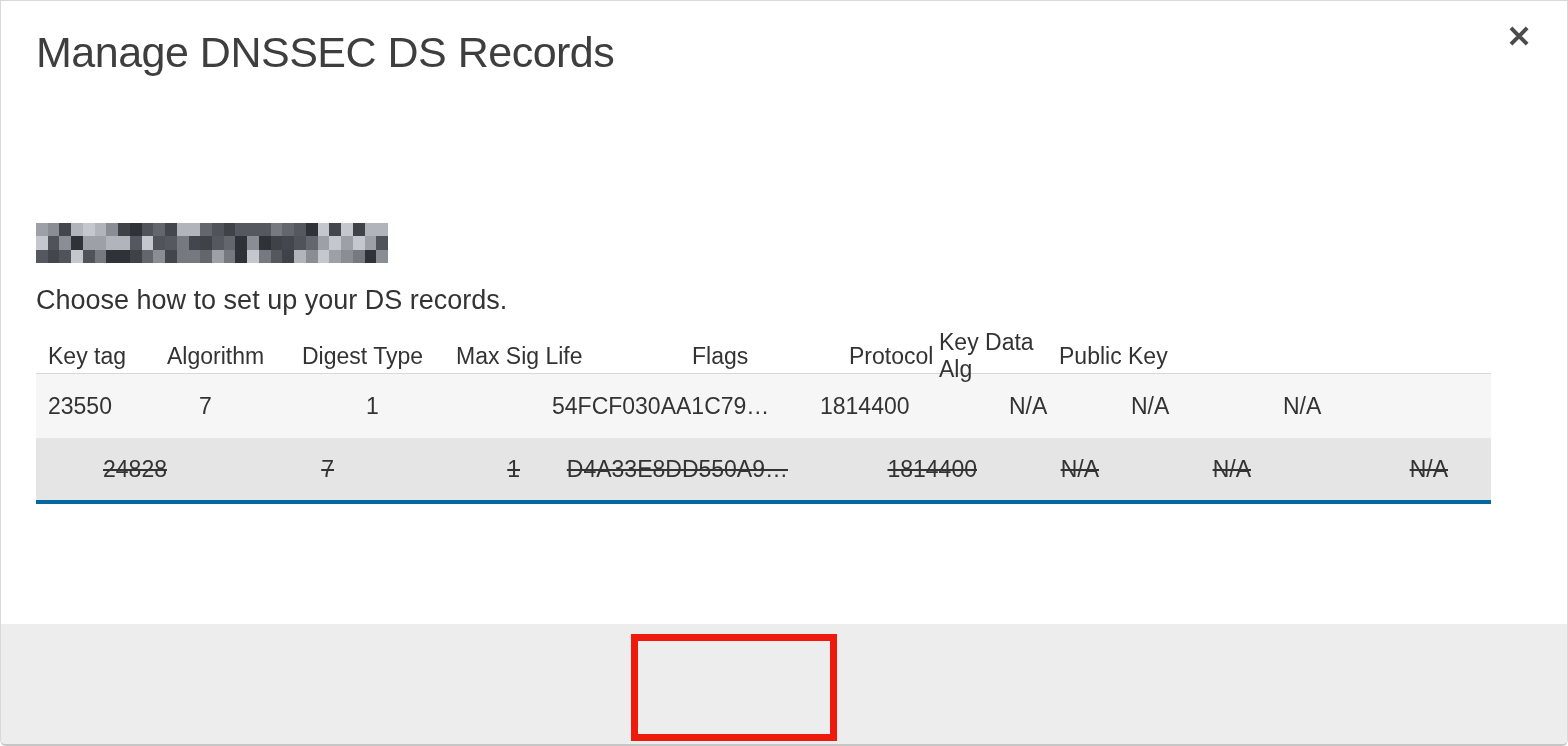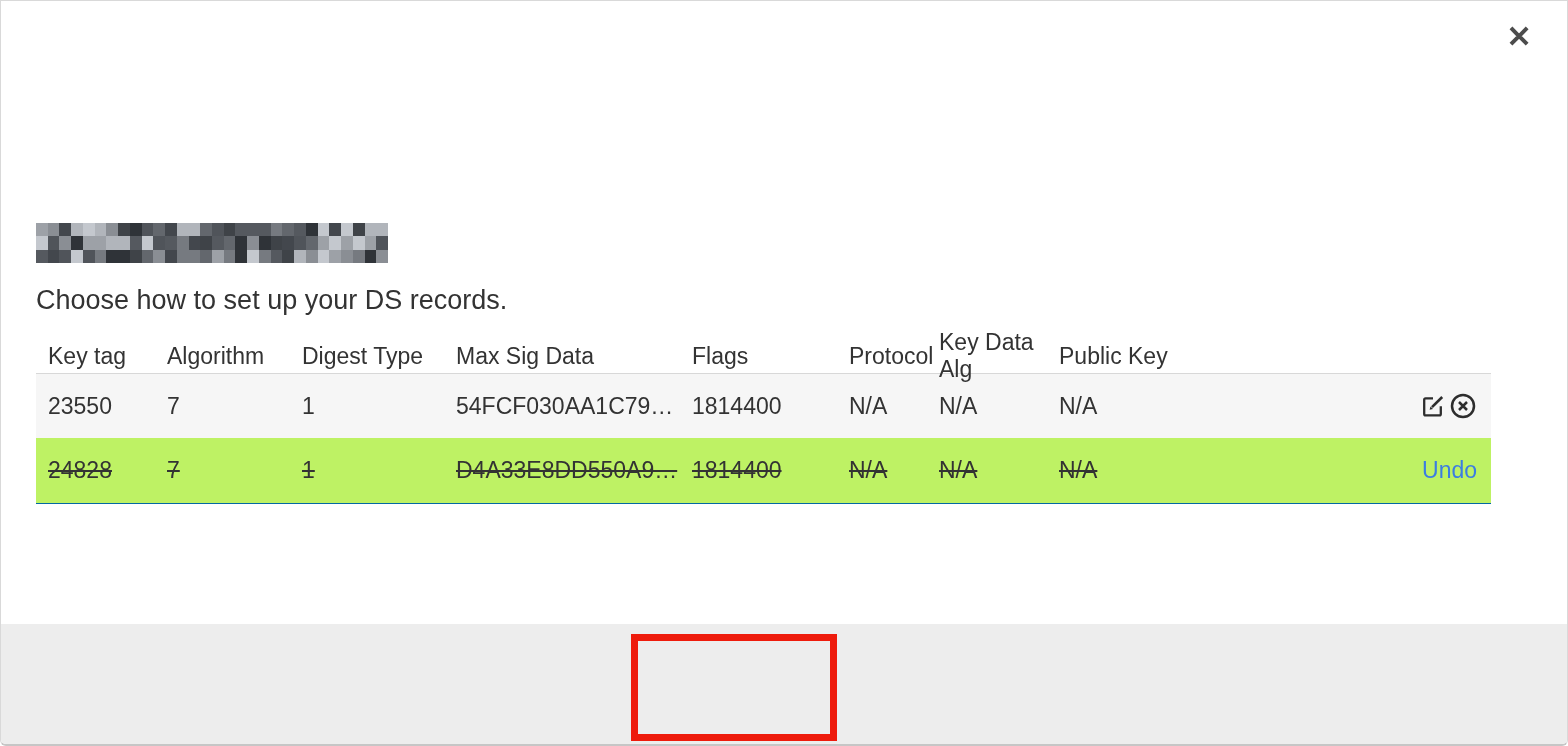--- a/index.html
+++ b/index.html
@@ -29,23 +29,23 @@
   }
   .ds-table{
     position:absolute;left:35px;top:328px;width:1455px;font-size:23px;color:#333;
   }
   .tr{
     display:grid;box-sizing:border-box;
     grid-template-columns:119px 135px 154px 236px 157px 90px 120px 165px 167px 1fr;
     align-items:center;padding-left:12px;
   }
   .thead{height:45px;border-bottom:1px solid #d8d8d8;}
-  .data-row{height:64px;}
+  .data-row{height:64px;gap:32px;}
   .row-even{background:#f6f6f6;}
-  .row-deleted{height:66px;border-bottom:1px solid #0369a1;background:#bef264;}
+  .row-deleted{height:66px;border-bottom:4px solid #0369a1;background:#e5e5e5;text-align:right;}
   .strike{text-decoration:line-through;}
   .actions{display:flex;justify-content:flex-end;align-items:center;padding-right:14px;gap:2px;}
   .icon-btn{background:none;border:none;padding:0;cursor:pointer;width:28px;height:28px;
     display:flex;align-items:center;justify-content:center;}
   .undo-link{color:#3b7de2;text-decoration:none;cursor:pointer;font-size:23px;}
   .add-btn{
     position:absolute;left:37px;top:512px;width:211px;height:43px;box-sizing:border-box;
     background:#fff;border:2px solid #699c06;color:#699c06;font-size:23px;
     font-family:"Liberation Sans",sans-serif;cursor:pointer;border-radius:1px;
   }
@@ -55,20 +55,21 @@
   .red-annotation{
     position:absolute;left:630px;top:633px;width:206px;height:107px;box-sizing:border-box;
     border:7px solid #ee1b0c;background:transparent;pointer-events:none;z-index:10;
   }
 </style>
 </head>
 <body>
 
 <div class="page">
 
+  <div class="title">Manage DNSSEC DS Records</div>
 
   <button class="close-btn">✕</button>
 
   <div class="mosaic" id="mosaic">
       <div style="background: rgb(157, 161, 167);"></div>
       <div style="background: rgb(138, 142, 148);"></div>
       <div style="background: rgb(67, 71, 77);"></div>
       <div style="background: rgb(177, 181, 187);"></div>
       <div style="background: rgb(196, 200, 206);"></div>
       <div style="background: rgb(177, 181, 187);"></div>
@@ -159,21 +160,21 @@
     </div>
 
   <div class="subtitle">Choose how to set up your DS records.</div>
 
   <div class="ds-table">
 
     <div class="tr thead">
       <div>Key tag</div>
       <div>Algorithm</div>
       <div>Digest Type</div>
-      <div>Max Sig Data</div>
+      <div>Max Sig Life</div>
       <div>Flags</div>
       <div>Protocol</div>
       <div>Key Data Alg</div>
       <div>Public Key</div>
       <div></div>
     </div>
 
     <div class="tr data-row row-even">
       <div>23550</div>
       <div>7</div>

